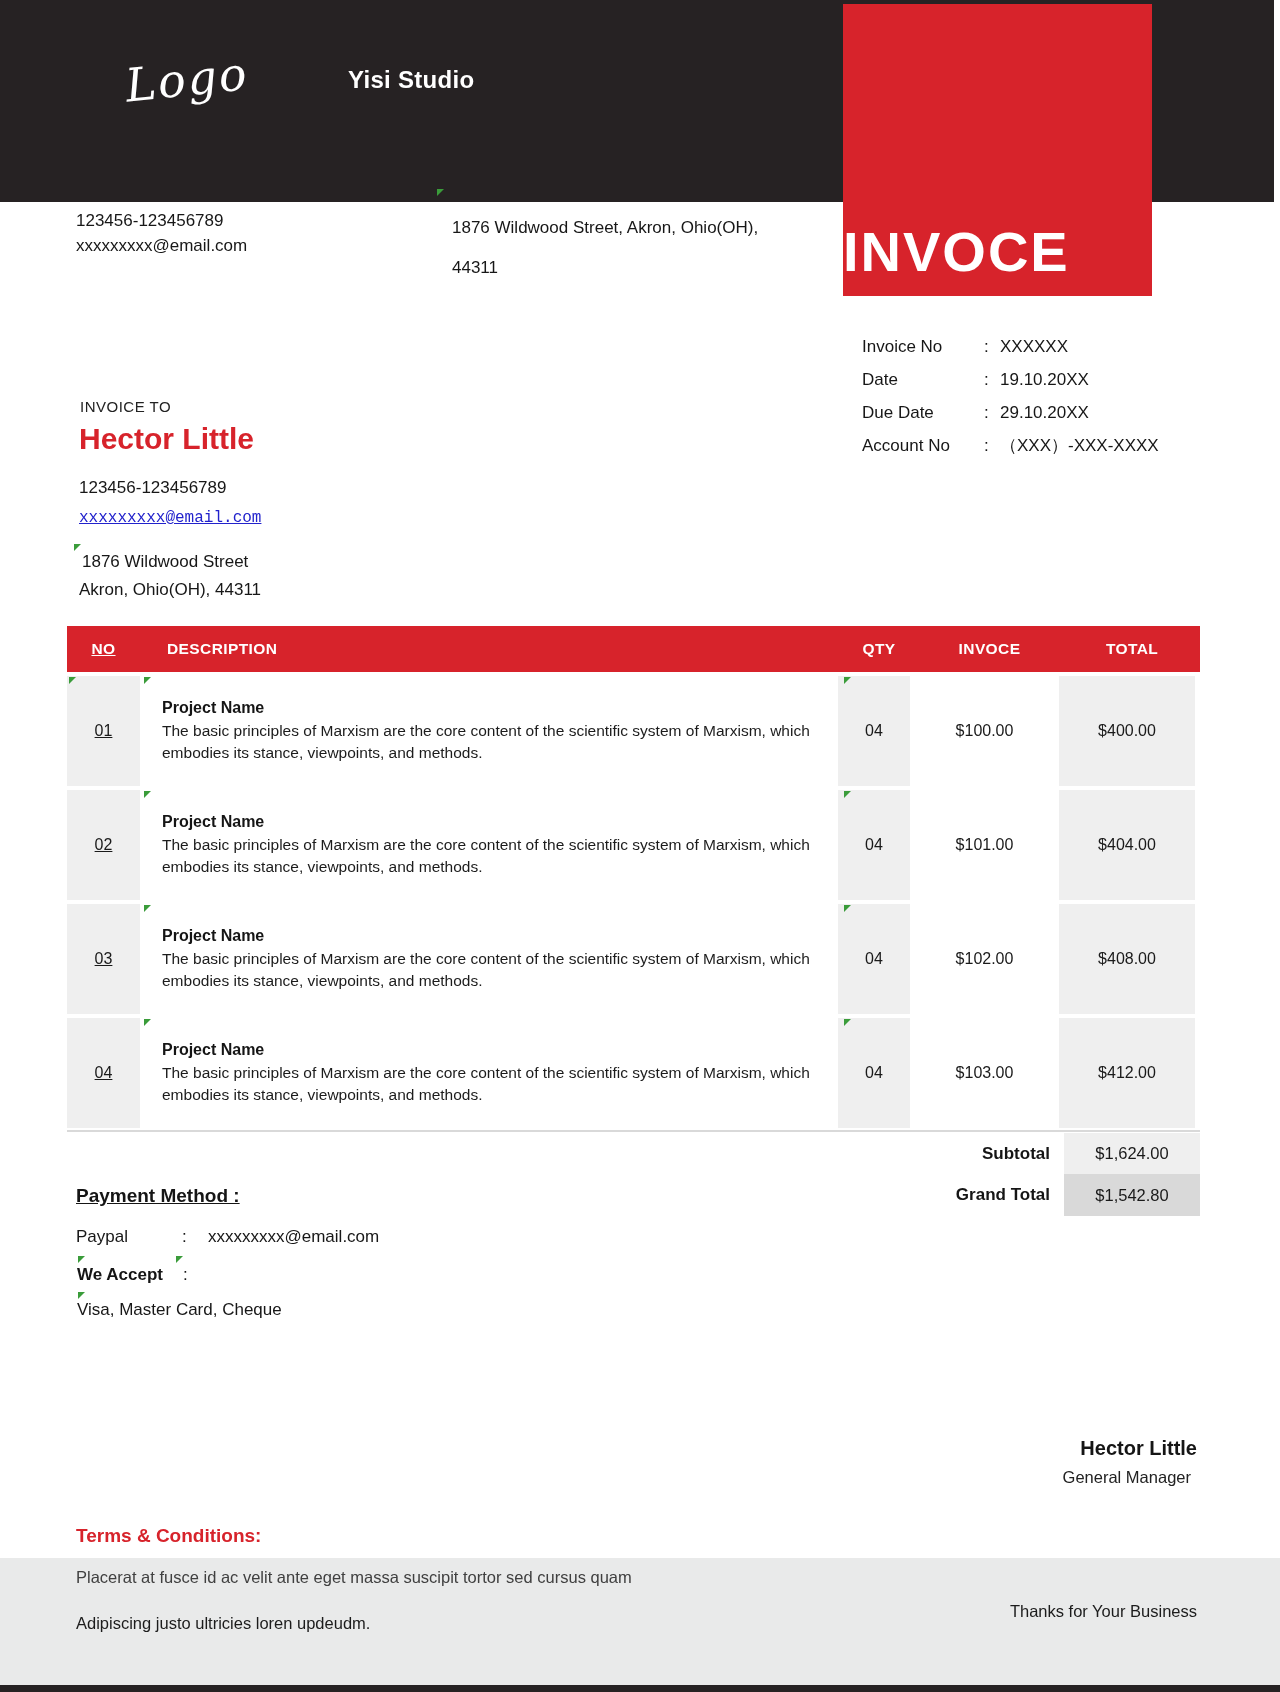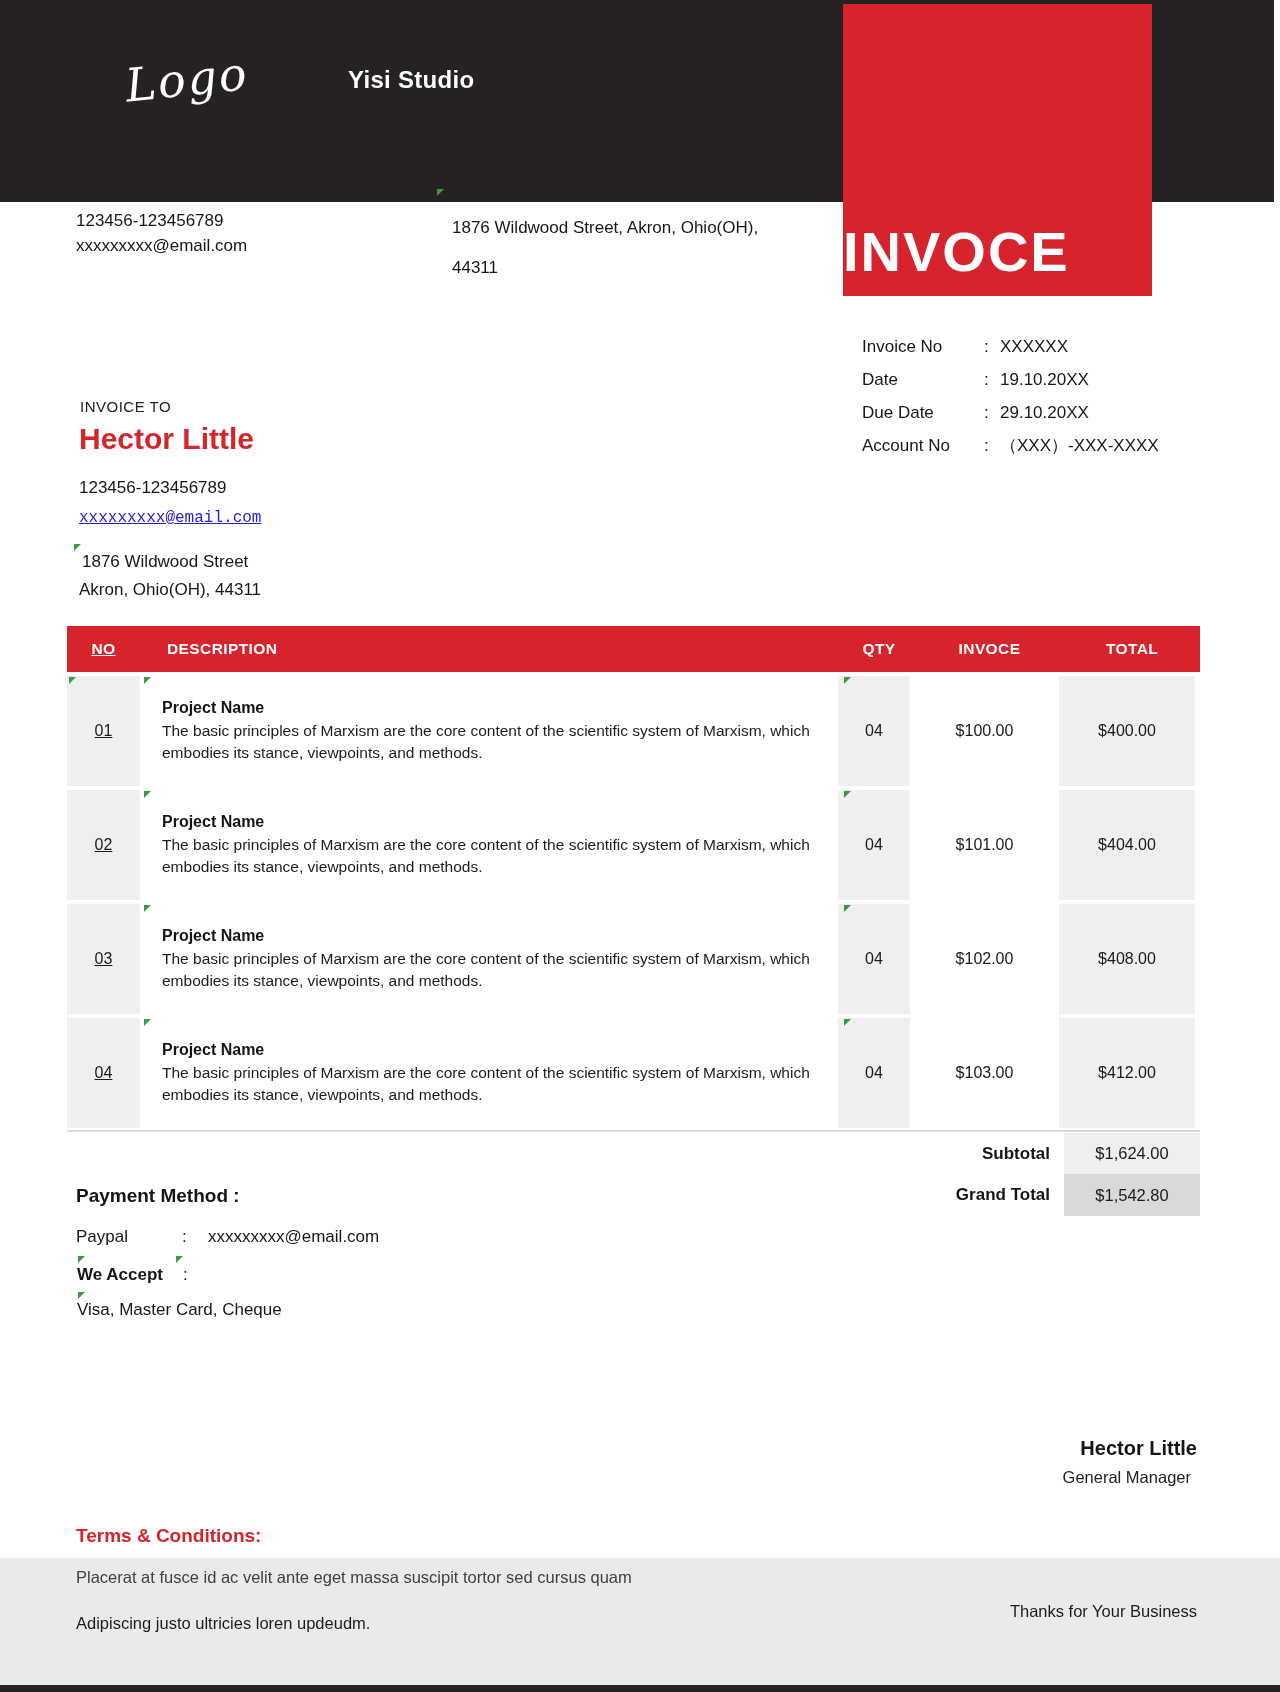--- a/index.html
+++ b/index.html
@@ -59,21 +59,21 @@
   .desc-text{font-size:15.5px;line-height:22px;color:#1c1c1c;width:660px;}
   .table-bottom-line{position:absolute;left:67px;top:1130px;width:1133px;height:2px;background:#d9d9d9;}
   
   .totals{position:absolute;left:67px;top:1133px;width:1133px;}
   .totals-row{display:flex;align-items:center;height:41px;}
   .totals-row.grand{height:42px;}
   .totals-label{flex:1;text-align:right;padding-right:14px;font-size:17px;font-weight:bold;color:#151515;}
   .totals-value{width:136px;text-align:center;font-size:16.5px;color:#1a1a1a;align-self:stretch;display:flex;align-items:center;justify-content:center;background:#efefef;}
   .totals-row.grand .totals-value{background:#d9d9d9;}
   
-  .pay-heading{position:absolute;left:76px;top:1185px;font-size:19px;font-weight:bold;color:#151515;}
+  .pay-heading{position:absolute;left:76px;top:1185px;font-size:19px;font-weight:bold;color:#151515;text-decoration:underline;}
   .pay-row{position:absolute;left:76px;top:1227px;font-size:17px;color:#171717;display:flex;}
   .pay-label{width:106px;}
   .pay-colon{width:26px;}
   .accept-row{position:absolute;left:77px;top:1265px;font-size:17px;color:#171717;display:flex;}
   .accept-label{font-weight:bold;width:106px;color:#151515;}
   .accept-value{position:absolute;left:77px;top:1300px;font-size:17px;color:#171717;}
   
   .sig-name{position:absolute;right:83px;top:1437px;font-size:20px;font-weight:bold;color:#151515;}
   .sig-role{position:absolute;right:89px;top:1468px;font-size:16.5px;color:#222222;}
   

